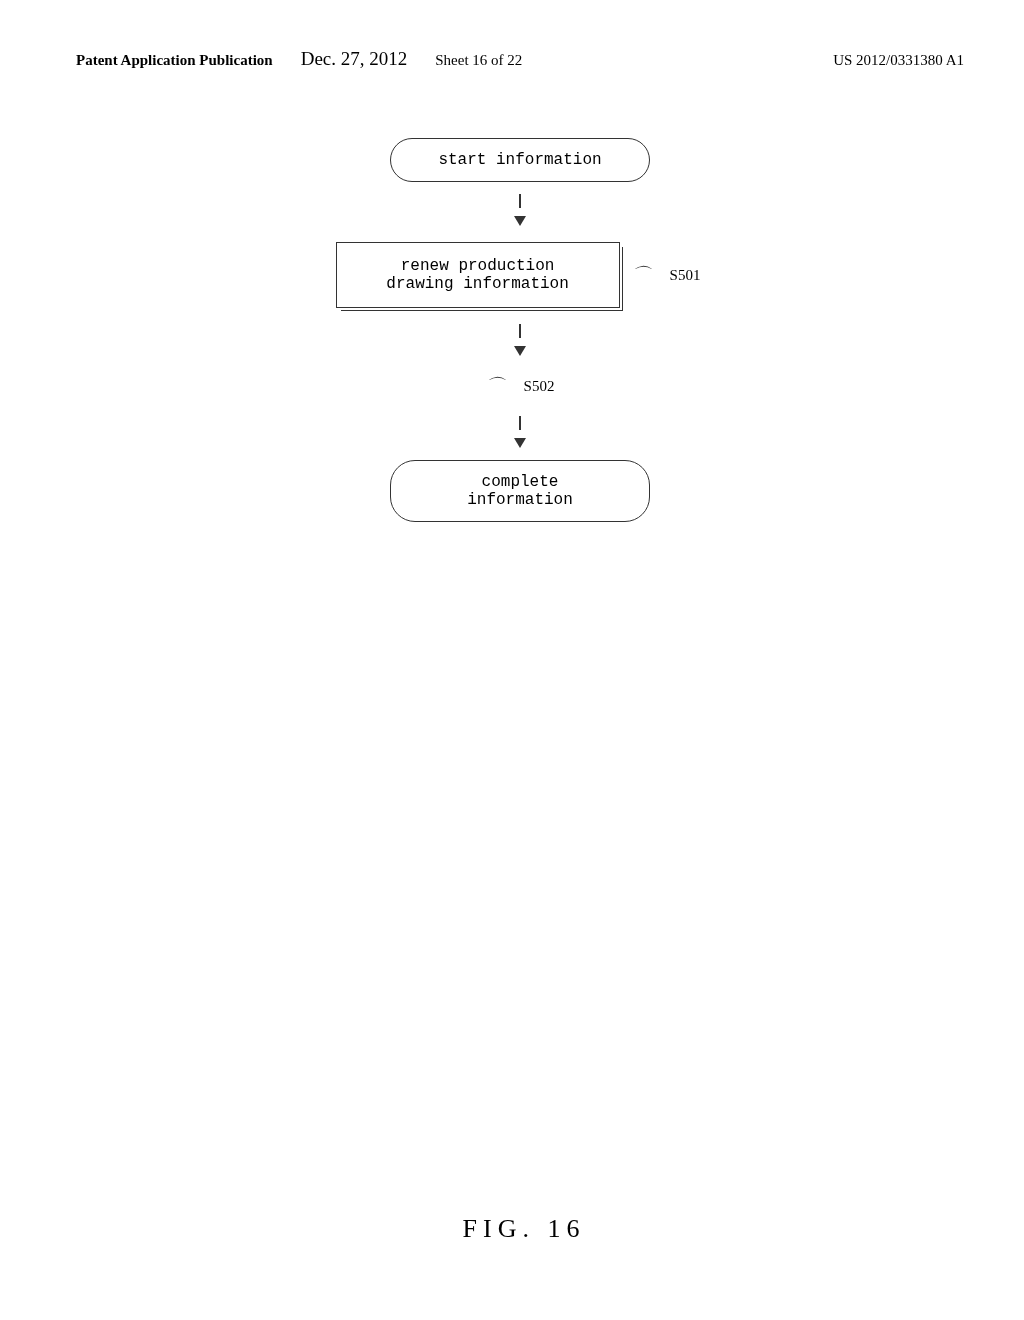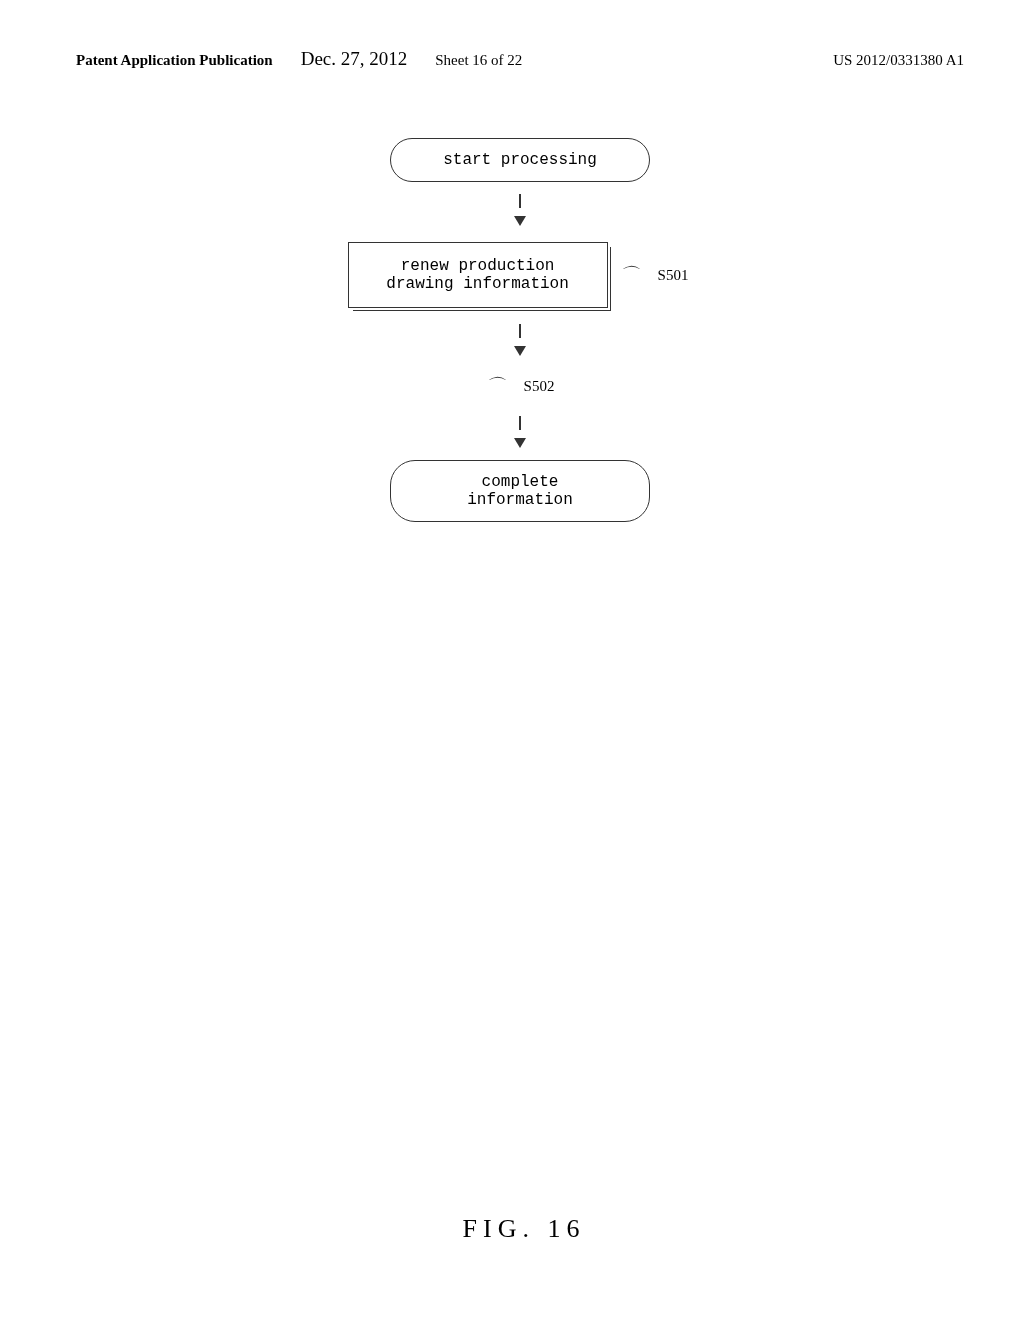--- a/index.html
+++ b/index.html
@@ -54,21 +54,21 @@
       width: 260px;
     }
 
     .flow-process {
       border: 1.5px solid #333;
       padding: 14px 20px;
       font-size: 16px;
       font-family: 'Courier New', Courier, monospace;
       background: #fff;
       text-align: center;
-      width: 260px;
+      width: 284px;
       position: relative;
     }
 
     
     .flow-process::before {
       content: '';
       position: absolute;
       top: 4px;
       left: 4px;
       right: -4px;
@@ -150,21 +150,21 @@
 
 <div class="header">
   <span class="header-publication">Patent Application Publication</span>
   <span class="header-date">Dec. 27, 2012</span>
   <span class="header-sheet">Sheet 16 of 22</span>
   <span class="header-patent">US 2012/0331380 A1</span>
 </div>
 
 <div class="diagram-wrapper">
 
-  <div class="flow-start-end">start processing</div>
+  <div class="flow-start-end">start information</div>
 
   <div class="arrow-container">
     <div class="arrow-line"></div>
     <div class="arrow-head"></div>
   </div>
 
   <div class="step-row">
     <div class="flow-process">
       renew production<br>drawing information
     </div>

